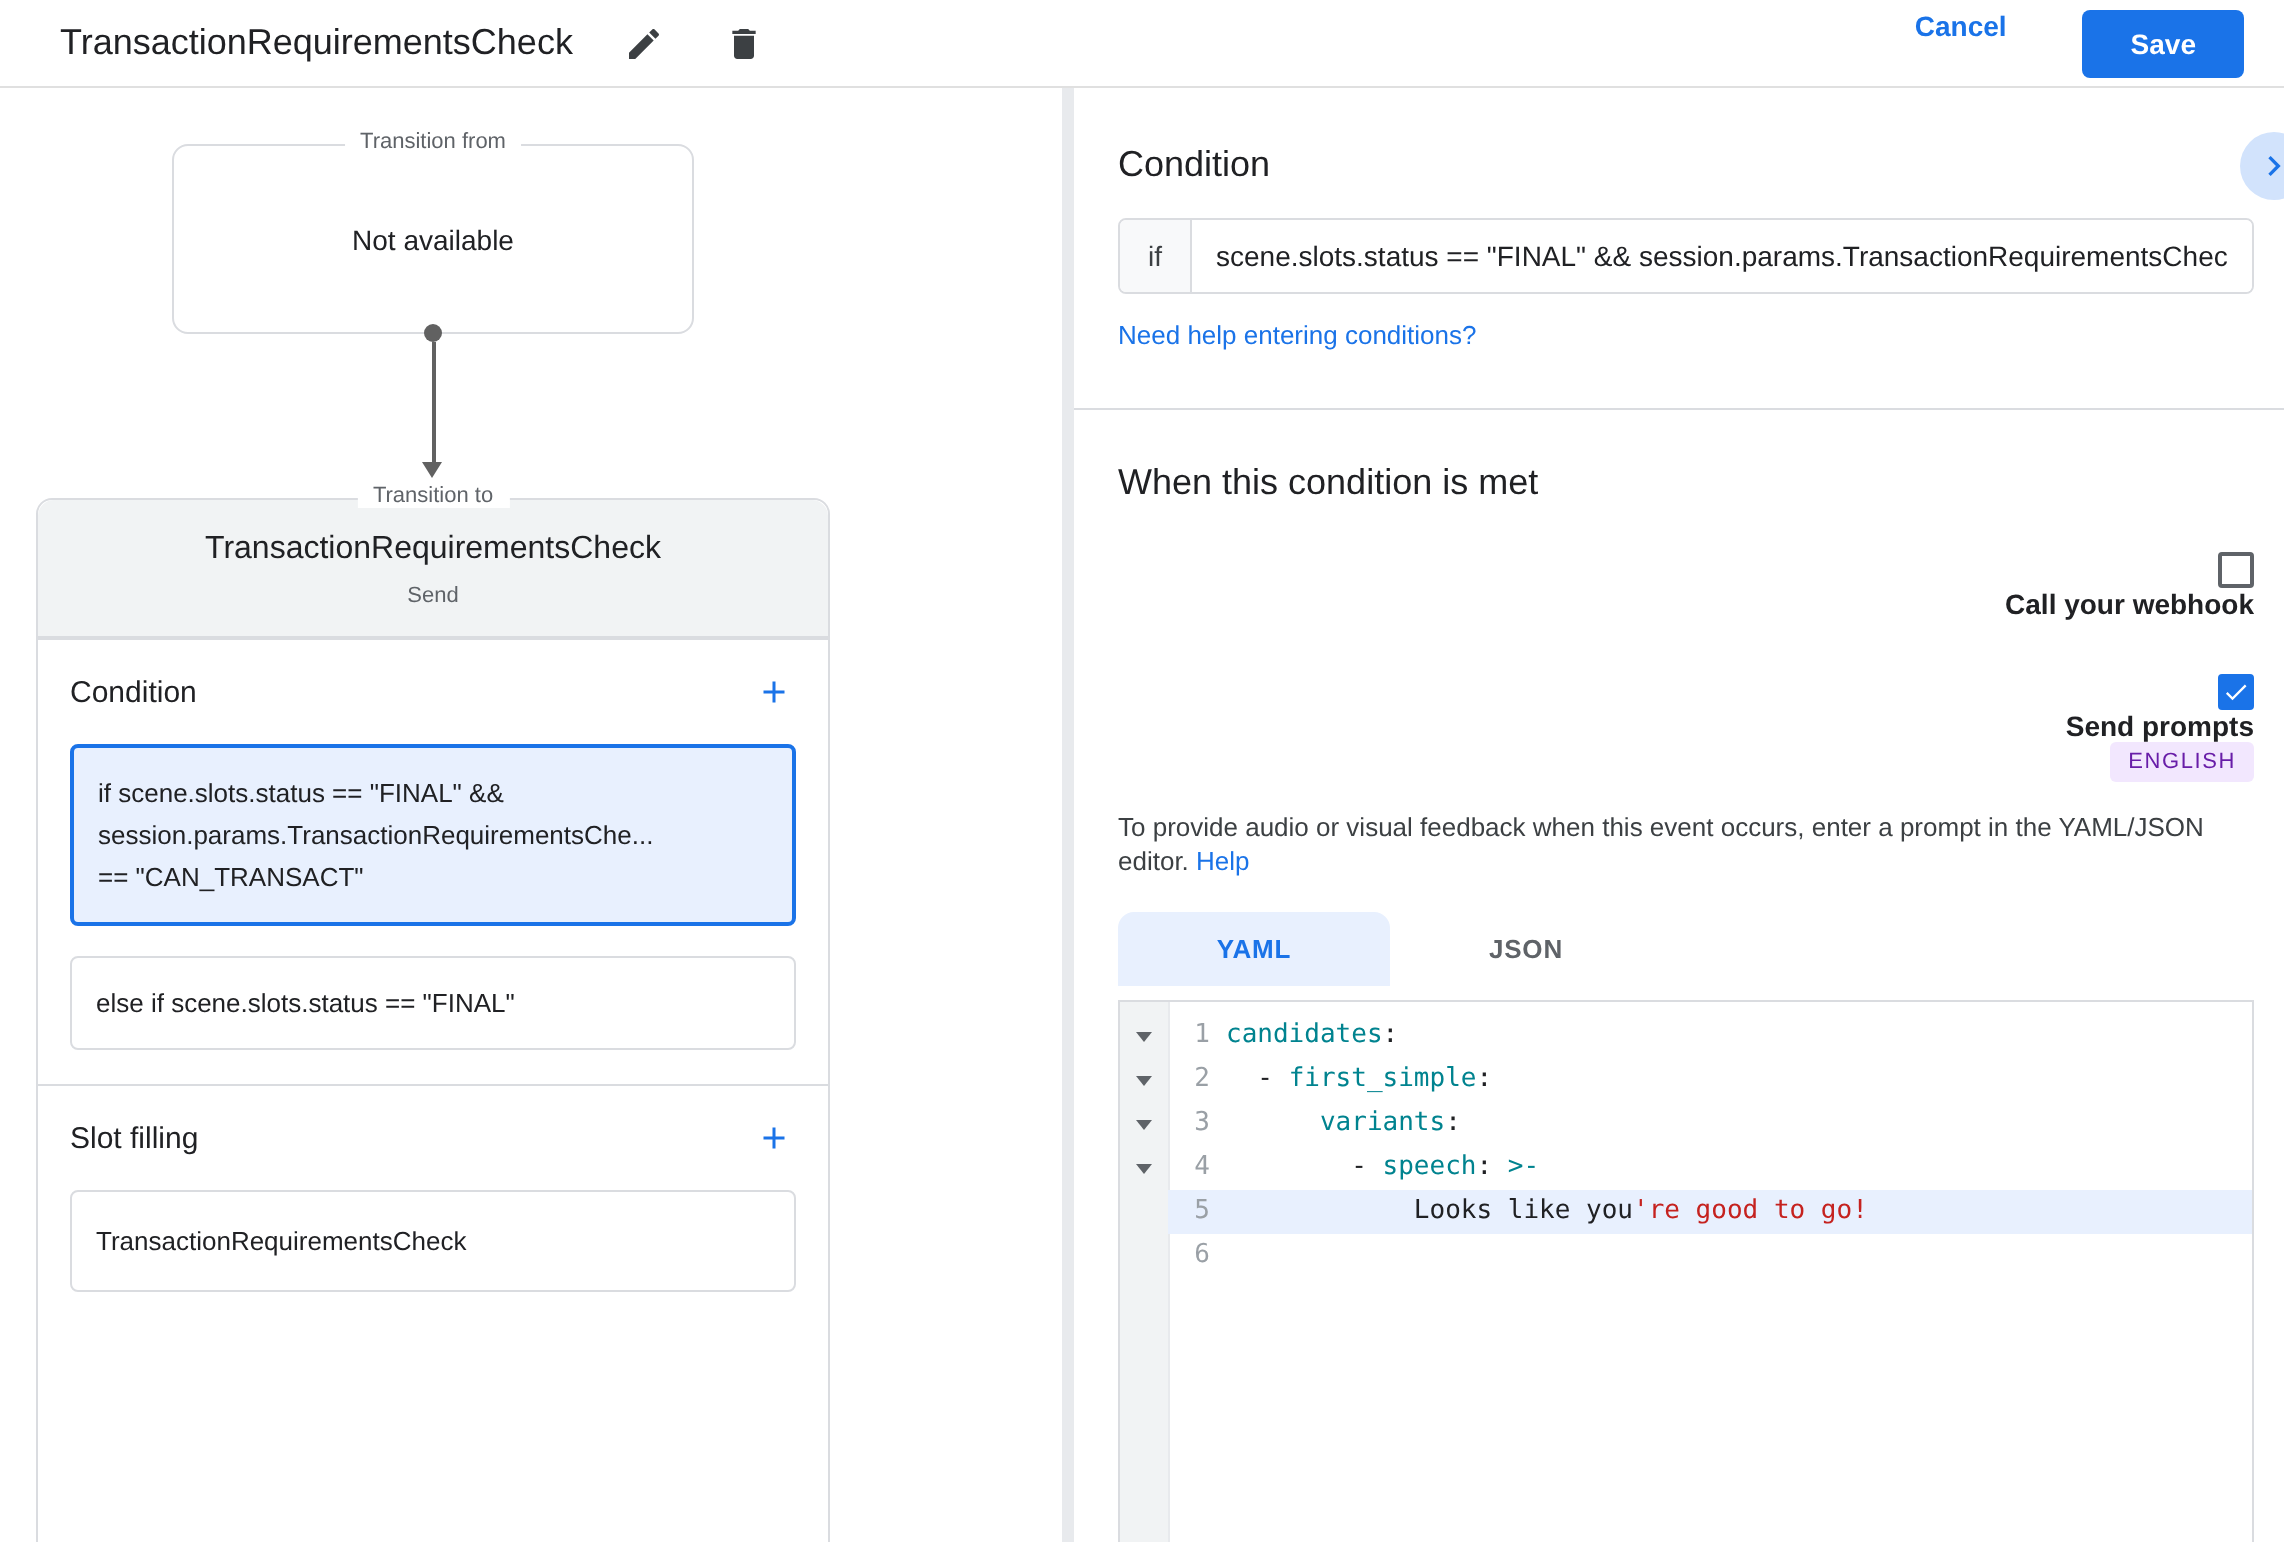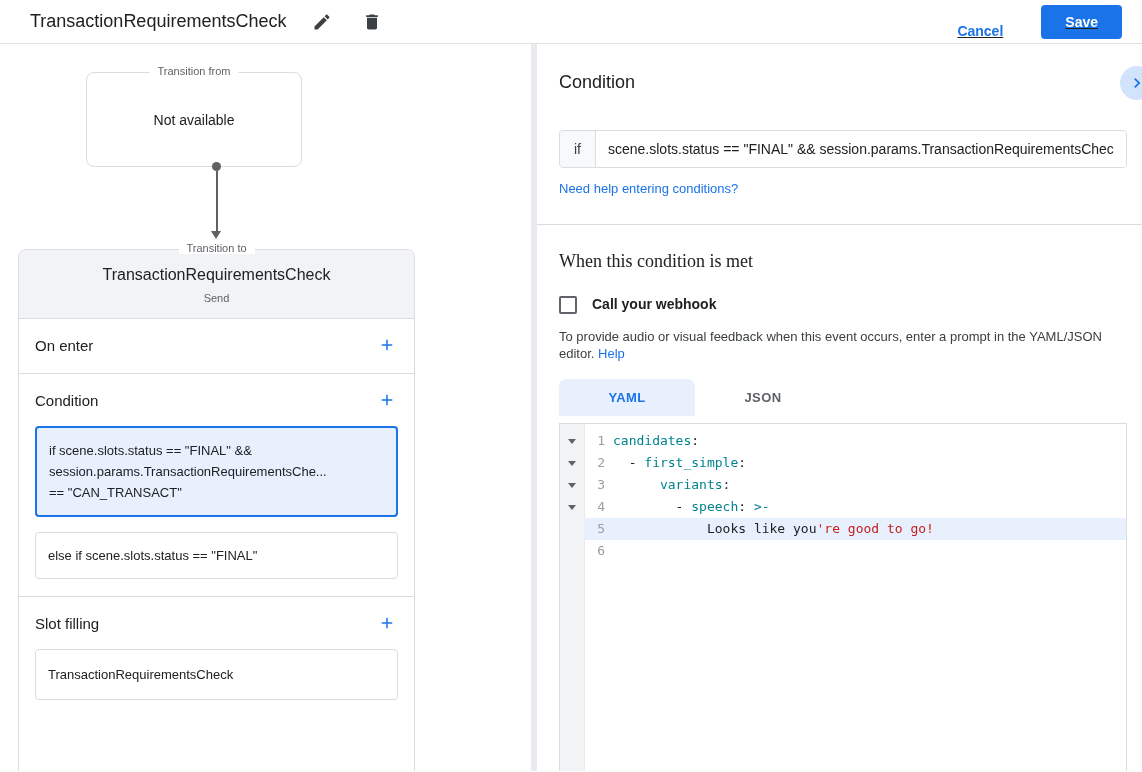--- a/index.html
+++ b/index.html
@@ -7,37 +7,37 @@
               font-family:"Liberation Sans", sans-serif; color:#202124; }
 
   
   .header { height:44px; display:flex; align-items:center; justify-content:space-between;
             padding:0 20px 0 30px; border-bottom:1px solid #e0e0e0; background:#fff; }
   .header-left { display:flex; align-items:center; }
   .page-title { font-size:18px; font-weight:400; color:#202124; }
   .icon-btn { background:none; border:none; padding:4px; margin-left:22px; cursor:pointer;
               display:flex; align-items:center; justify-content:center; }
   .icon-btn svg { fill:#3c4043; width:20px; height:20px; }
-  .header-right { display:flex; align-items:flex-end;text-decoration:underline; }
+  .header-right { display:flex; align-items:flex-start; }
   .cancel-btn { background:none; border:none; color:var(--accent,#1a73e8); font-size:14px;
                 font-weight:700; margin-right:38px; cursor:pointer; font-family:inherit; }
   .save-btn { background:var(--accent,#1a73e8); border:none; color:#fff; font-size:14px;
               font-weight:700; height:34px; padding:0 24px; border-radius:4px; cursor:pointer;
               font-family:inherit; }
 
   
   .body { display:flex; height:727px; }
   .left-panel { position:relative; width:531px; flex:none; background:#fff; overflow:hidden; }
   .divider-v { width:6px; flex:none; background:#e8eaed; }
   .right-panel { position:relative; flex:1; background:#fff; padding:0 15px 0 22px; overflow:hidden; }
 
   
   .fieldset-label { position:absolute; top:-8px; left:50%; transform:translateX(-50%);
                     background:#fff; padding:0 8px; font-size:11px; color:#5f6368; white-space:nowrap; }
-  .from-box { position:absolute; left:86px; top:28px; width:216px; height:95px;
+  .from-box { position:absolute; left:86px; top:28px; width:261px; height:95px;
               border:1px solid #dadce0; border-radius:8px; background:#fff;
               display:flex; align-items:center; justify-content:center; }
   .from-value { font-size:14px; color:#202124; }
   .conn-dot { position:absolute; left:212px; top:118px; width:9px; height:9px;
               border-radius:50%; background:#616161; }
   .conn-line { position:absolute; left:215.5px; top:127px; width:2px; height:60px; background:#616161; }
   .conn-arrow { position:absolute; left:211px; top:187px; width:0; height:0;
                 border-left:5px solid transparent; border-right:5px solid transparent;
                 border-top:8px solid #616161; }
 
@@ -59,32 +59,32 @@
                         background:var(--selected-card-bg,#e8f0fe); }
   .slot-card { padding:14px 12px; }
 
   
   .panel-heading { font-size:18px; font-weight:400; color:#202124; margin-top:28px; }
   .collapse-btn { position:absolute; top:22px; right:-12px; width:34px; height:34px;
                   border-radius:50%; background:#d2e3fc; border:none; cursor:pointer;
                   display:flex; align-items:center; justify-content:center; }
   .collapse-btn svg { width:20px; height:20px; fill:var(--accent,#1a73e8); }
 
-  .cond-input { margin-top:37px; display:flex; align-items:stretch; height:38px;
+  .cond-input { margin-top:16px; display:flex; align-items:stretch; height:38px;
                 border:1px solid #dadce0; border-radius:4px; overflow:hidden; background:#fff; }
   .if-cell { width:36px; flex:none; display:flex; align-items:center; justify-content:center;
              background:#f8f9fa; border-right:1px solid #dadce0; font-size:14px; color:#3c4043; }
   .expr-input { flex:1; border:none; outline:none; padding:0 12px; font-size:14px;
                 color:#202124; font-family:inherit; white-space:nowrap; overflow:hidden; }
   .link { display:inline-block; color:var(--accent,#1a73e8); font-size:13px;
           text-decoration:none; cursor:pointer; }
   .help-top { margin-top:13px; }
   .hr-full { height:1px; background:#dadce0; margin:27px -15px 0 -22px; }
 
-  .check-row { display:flex; align-items:flex-start; margin-top:24px; }
+  .check-row { display:flex; align-items:flex-end; margin-top:24px;flex-direction:column; }
   .check-row + .check-row { margin-top:27px; }
   .checkbox { width:18px; height:18px; flex:none; border:2px solid #5f6368; border-radius:2px;
               background:#fff; cursor:pointer; display:flex; align-items:center; justify-content:center; }
   .checkbox.checked { background:var(--accent,#1a73e8); border-color:var(--accent,#1a73e8); }
   .checkbox svg { width:14px; height:14px; fill:#fff; }
   .check-label { margin-left:15px; font-size:14px; font-weight:700; color:#202124; }
   .badge { margin-left:16px; background:var(--badge-bg,#f2e7fe); color:var(--badge-text,#681da8);
            font-size:11px; font-weight:400; letter-spacing:.8px; padding:4px 9px; border-radius:3px; }
   .desc { margin-top:14px; font-size:13px; line-height:17px; color:#3c4043; max-width:566px; }
 
@@ -147,30 +147,20 @@
     <div class="conn-arrow"></div>
 
     <div class="to-fieldset">
       <span class="fieldset-label">Transition to</span>
 
       <div class="scene-header">
         <div class="scene-title">TransactionRequirementsCheck</div>
         <div class="scene-sub">Send</div>
       </div>
 
-      <div class="tf-section">
-        <div class="section-head">
-          <span>On enter</span>
-          <button class="plus-btn">
-            <svg viewBox="0 0 24 24">
-                <path d="M19 13h-6v6h-2v-6H5v-2h6V5h2v6h6v2z"></path>
-              </svg>
-          </button>
-        </div>
-      </div>
 
       <div class="sep"></div>
 
       <div class="tf-section">
         <div class="section-head">
           <span>Condition</span>
           <button class="plus-btn">
             <svg viewBox="0 0 24 24">
                 <path d="M19 13h-6v6h-2v-6H5v-2h6V5h2v6h6v2z"></path>
               </svg>
@@ -218,27 +208,36 @@
 
     <div class="cond-input">
       <span class="if-cell">if</span>
       <input class="expr-input" type="text" value="scene.slots.status == &quot;FINAL&quot; &amp;&amp; session.params.TransactionRequirementsCheck" style="">
     </div>
 
     <a class="link help-top">Need help entering conditions?</a>
 
     <div class="hr-full"></div>
 
-    <h2 class="panel-heading" style="margin-top:26px;font-family:Liberation Serif, serif;">When this condition is met</h2>
+    <h2 class="panel-heading" style="margin-top:26px;">When this condition is met</h2>
 
     <div class="check-row">
       <span class="checkbox"></span>
       <span class="check-label">Call your webhook</span>
     </div>
 
+    <div class="check-row">
+      <span class="checkbox checked">
+        <svg viewBox="0 0 24 24">
+            <path d="M9 16.2L4.8 12l-1.4 1.4L9 19 21 7l-1.4-1.4z"></path>
+          </svg>
+      </span>
+      <span class="check-label">Send prompts</span>
+      <span class="badge">ENGLISH</span>
+    </div>
 
     <p class="desc">
       <span>To provide audio or visual feedback when this event occurs, enter a prompt in the YAML/JSON editor.</span>
       <a class="link">Help</a>
     </p>
 
     <div class="tabs">
       <div class="tab active">YAML</div>
       <div class="tab">JSON</div>
     </div>

